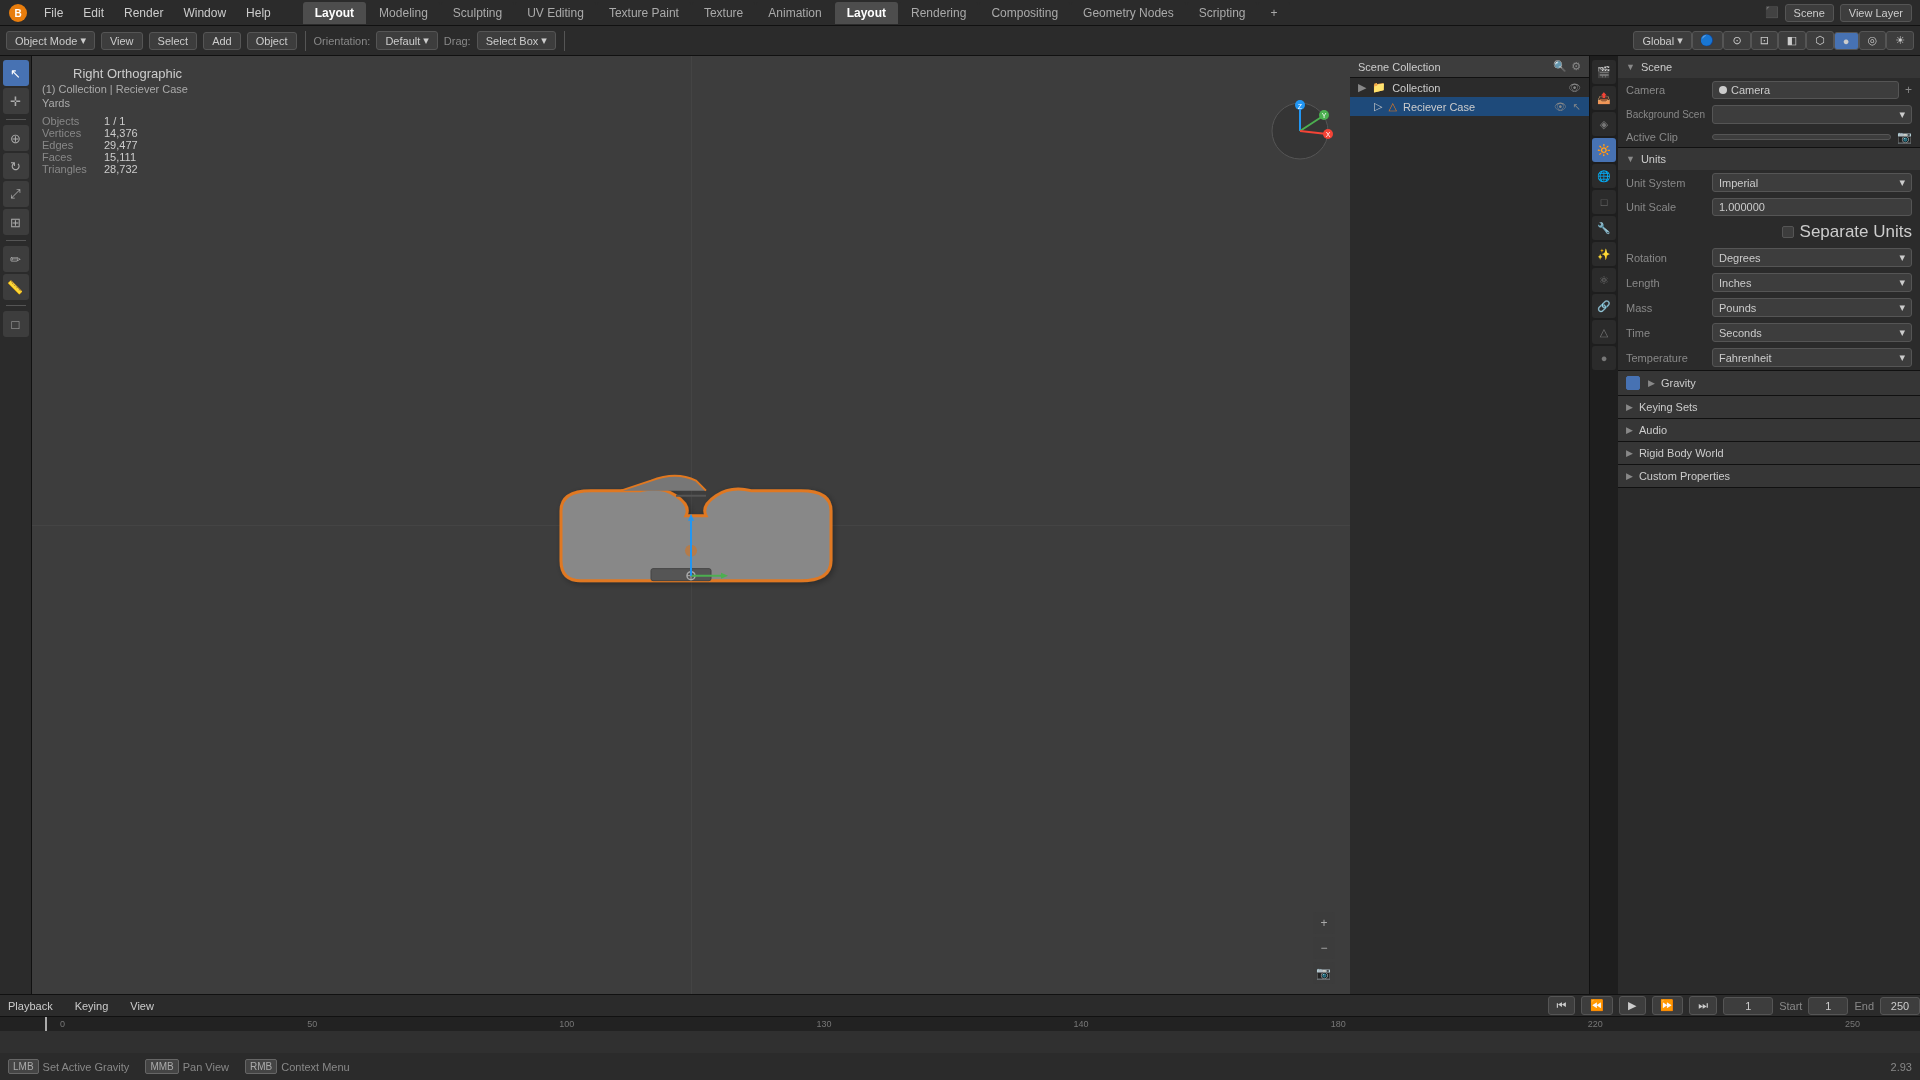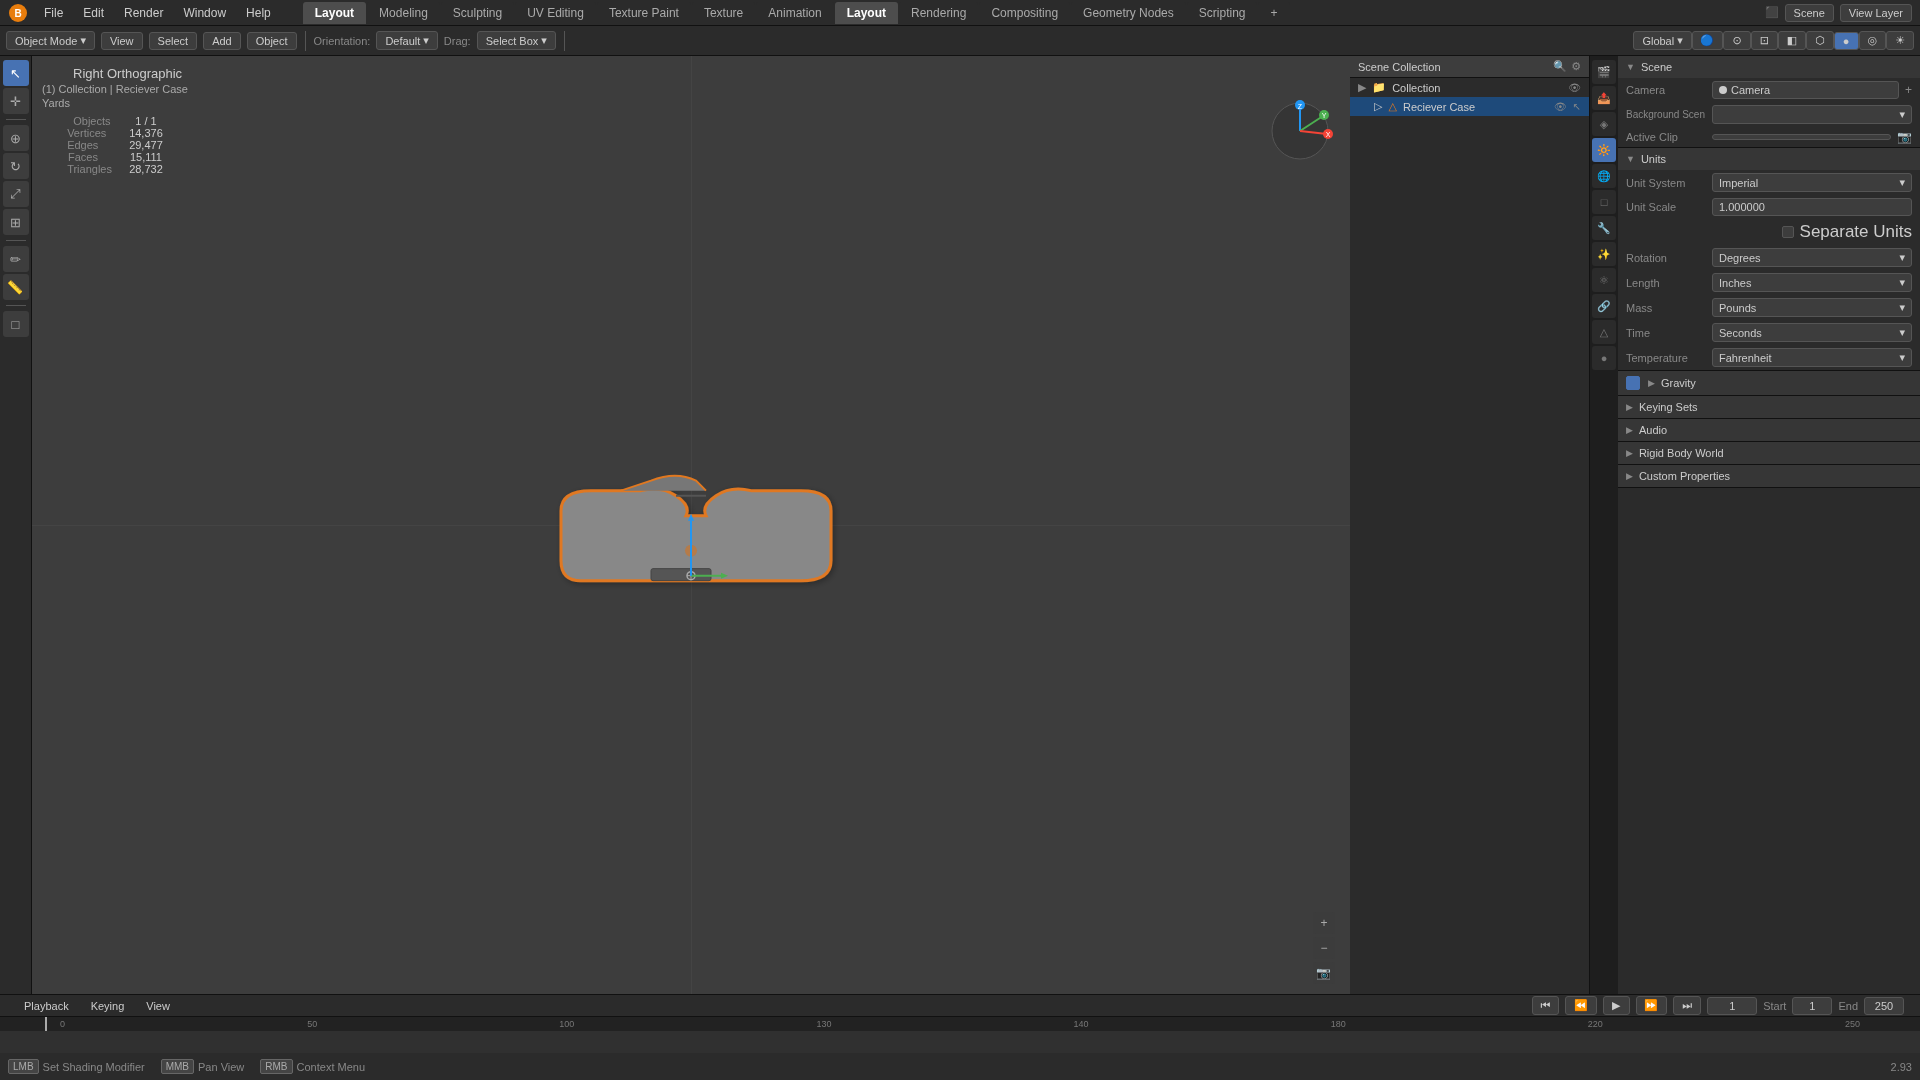--- a/index.html
+++ b/index.html
@@ -128,21 +128,21 @@
     #viewport-info {
       position: absolute;
       top: 10px;
       left: 10px;
       color: #aaa;
       font-size: 11px;
     }
     #viewport-info .view-name { font-size: 13px; color: #ccc; margin-bottom: 2px; margin-left: 31px; }
     #viewport-info .collection-name { color: #aaa; margin-bottom: 2px; }
     #viewport-info .units { margin-bottom: 6px; }
-    #viewport-info .stat { display: flex; gap: 2px; justify-content: center; }
+    #viewport-info .stat { display: flex; gap: 2px; }
     #viewport-info .stat-label { color: #888; min-width: 60px; }
     #viewport-info .stat-value { color: #ccc; }
 
     
     #object-container {
       position: absolute;
       top: 50%;
       left: 50%;
       transform: translate(-50%, -45%);
     }
@@ -262,21 +262,21 @@
     #bottom-area {
       height: 58px;
       background: #2b2b2b;
       border-top: 1px solid #111;
     }
     #timeline-header {
       height: 22px;
       background: #2b2b2b;
       display: flex;
       align-items: center;
-      padding: 0 16px;
+      padding: 0 0;
       gap: 6px;
       border-bottom: 1px solid #111;
     }
     #timeline-content {
       height: 36px;
       background: #282828;
       position: relative;
       overflow: hidden;
     }
     .playhead-indicator {
@@ -851,21 +851,21 @@
     <div class="playhead-indicator"></div>
 
     <div style="position:absolute; top:14px; left:0; right:0; height:22px; background:#303030;">
     </div>
   </div>
 </div>
 
 <div id="status-bar">
   <div class="status-item">
     <span class="key-hint">LMB</span>
-    <span>Set Shading Modifier</span>
+    <span>Set Active Gravity</span>
   </div>
   <div class="status-item">
     <span class="key-hint">MMB</span>
     <span>Pan View</span>
   </div>
   <div class="status-item">
     <span class="key-hint">RMB</span>
     <span>Context Menu</span>
   </div>
   <div style="margin-left:auto; color:#888; font-size:11px;">

